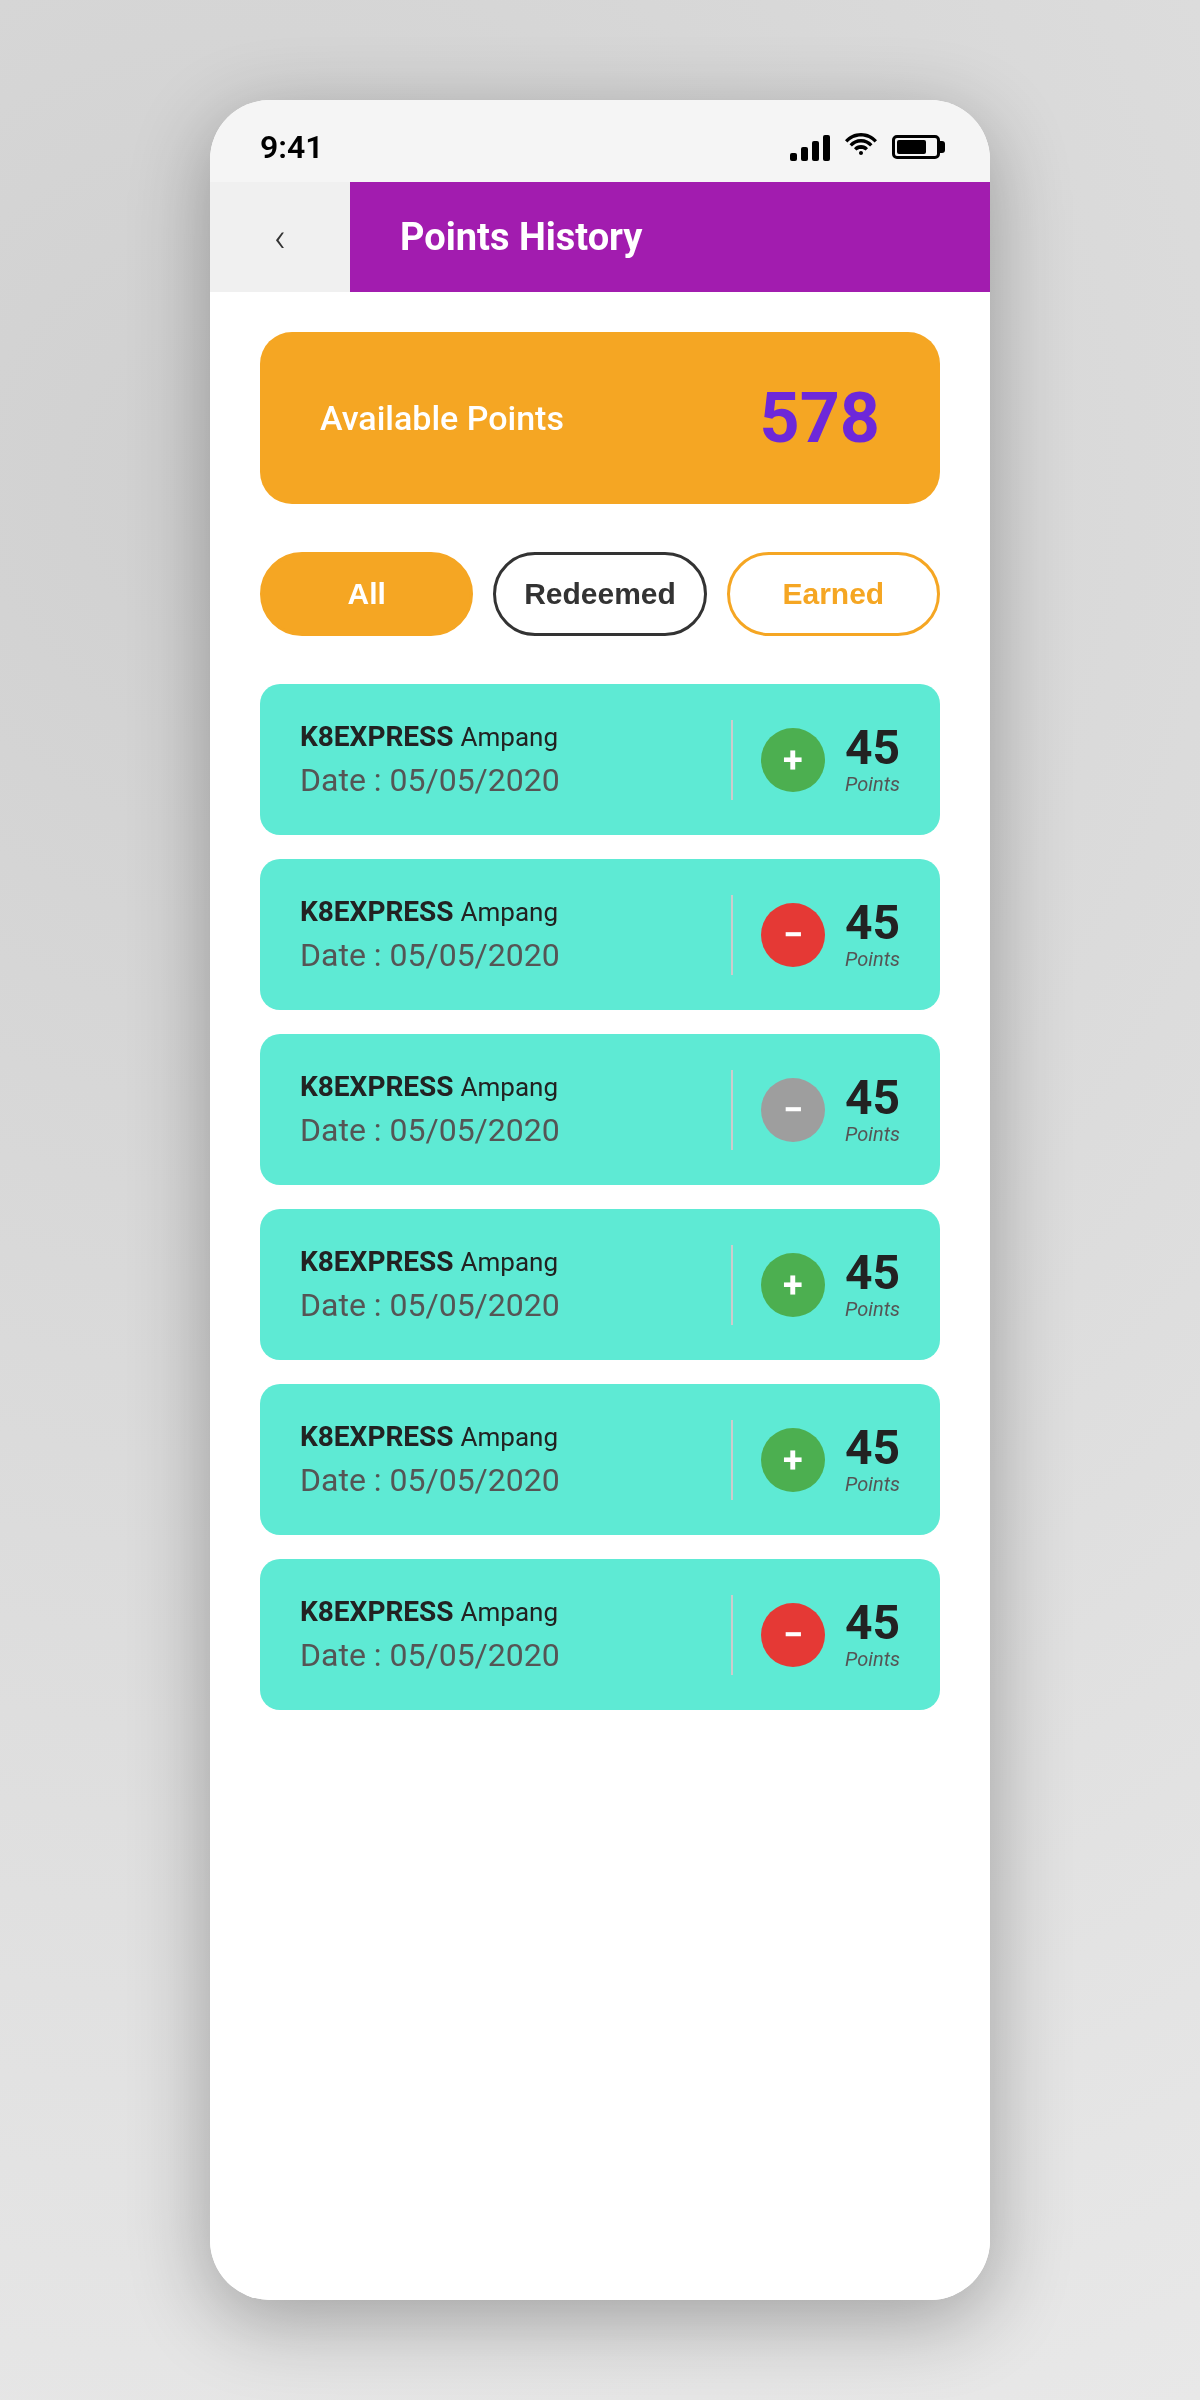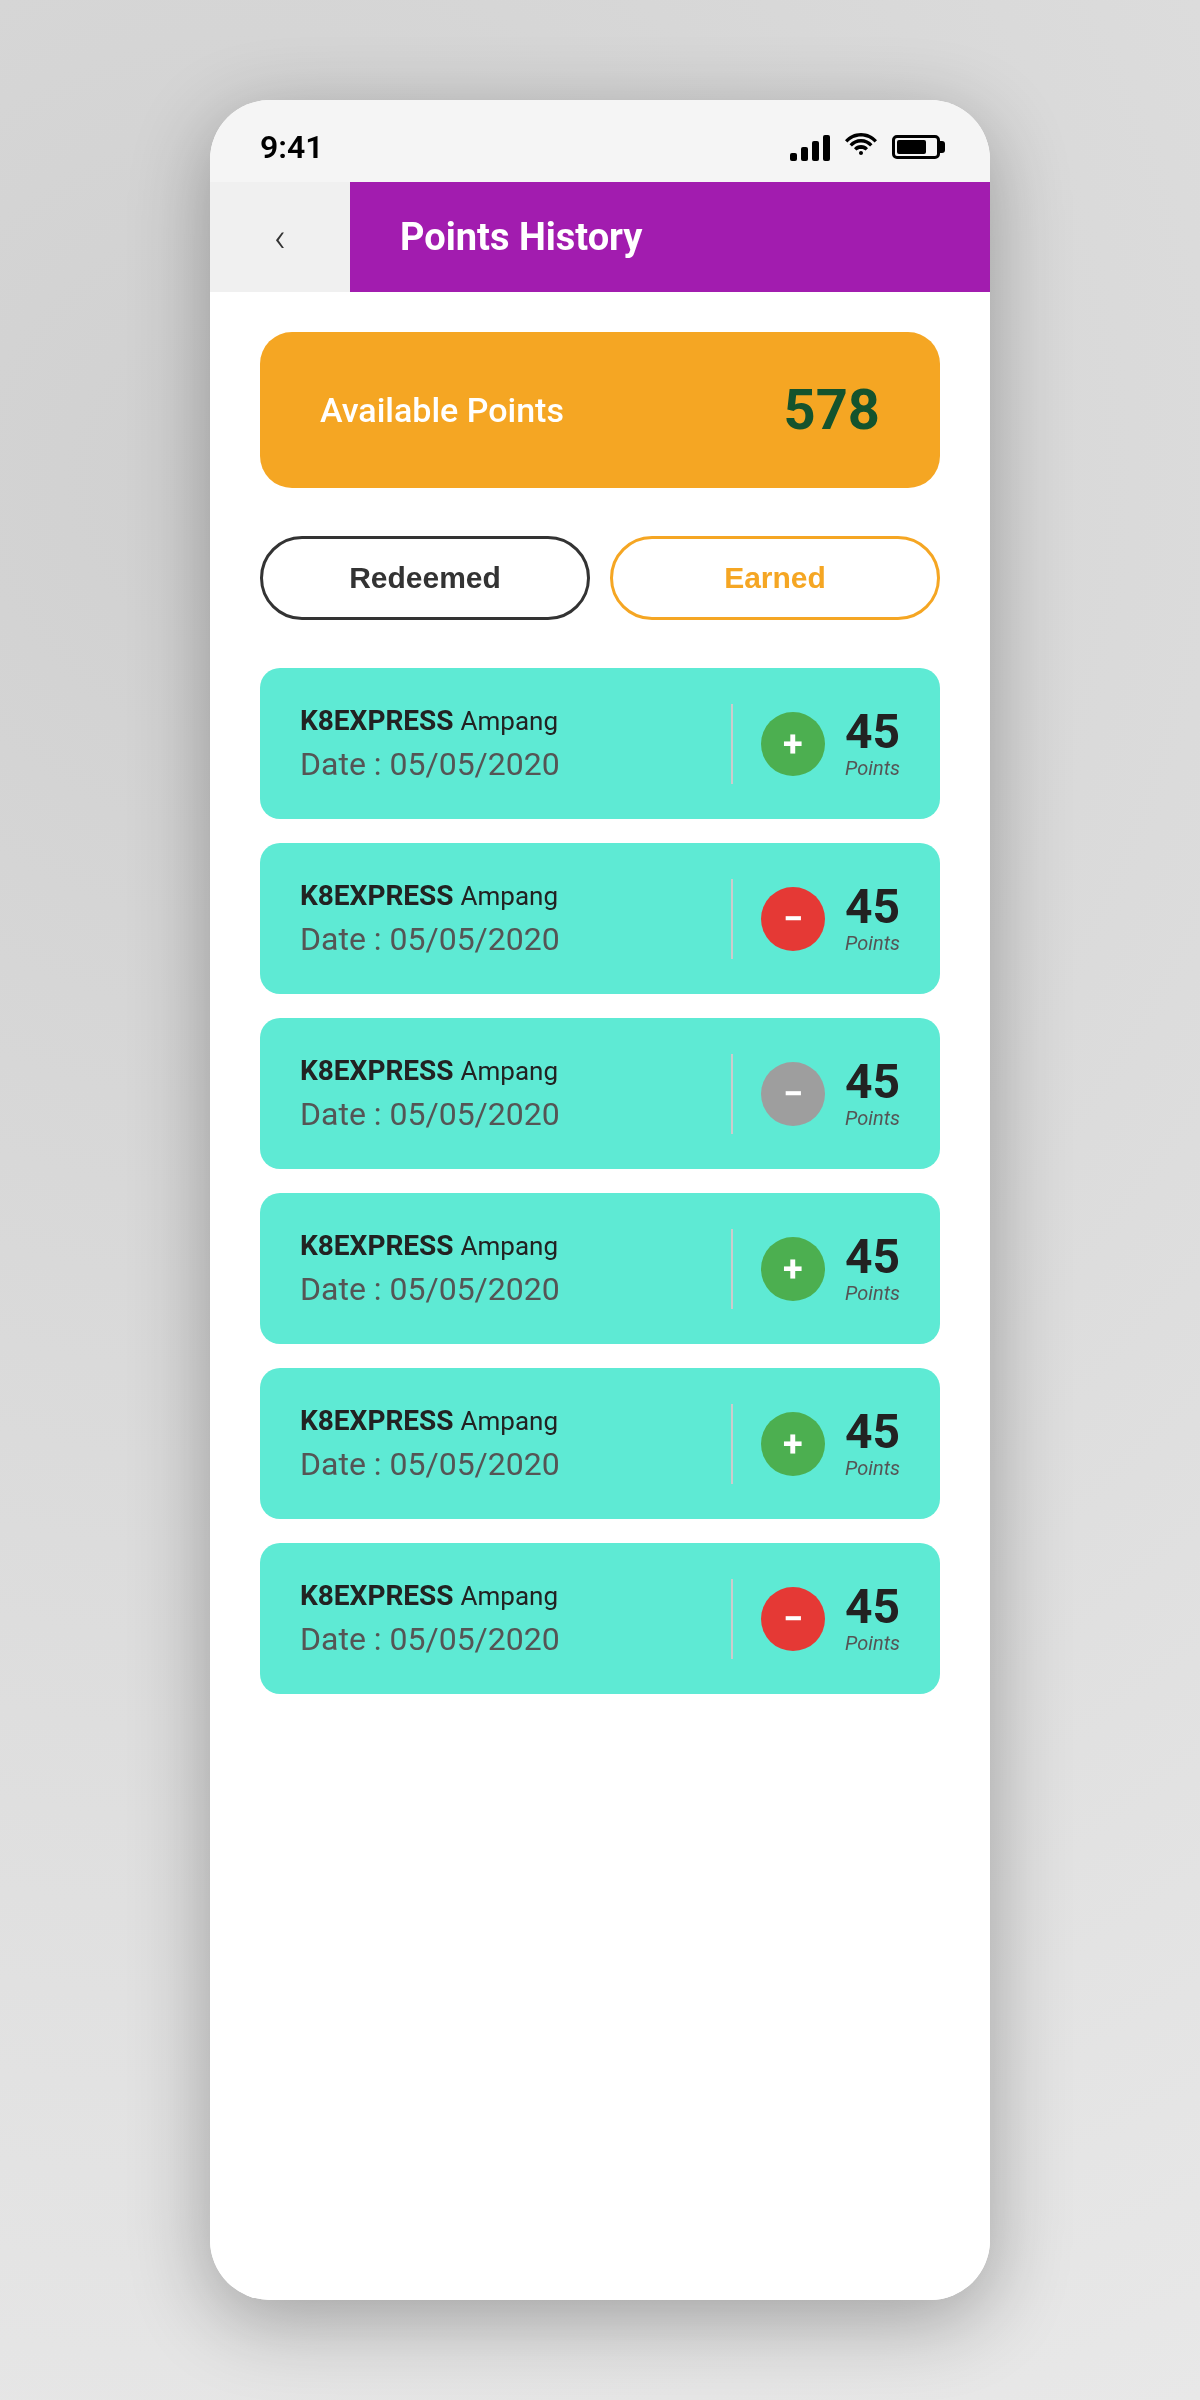--- a/index.html
+++ b/index.html
@@ -202,22 +202,22 @@
       margin-bottom: 48px;
     }
 
     .points-label {
       font-size: 34px;
       color: #ffffff;
       font-weight: 500;
     }
 
     .points-value {
-      font-size: 56px;
-      color: #14532d;
+      font-size: 70px;
+      color: #6d28d9;
       font-weight: 700;
     }
 
     
     .filter-tabs {
       display: flex;
       gap: 20px;
       margin-bottom: 48px;
     }
 
@@ -408,20 +408,21 @@
     </div>
 
     <div class="main-content">
 
       <div class="points-card">
         <span class="points-label">Available Points</span>
         <span class="points-value">578</span>
       </div>
 
       <div class="filter-tabs">
+        <button class="tab-btn active-all">All</button>
         <button class="tab-btn active-redeemed">Redeemed</button>
         <button class="tab-btn active-earned">Earned</button>
       </div>
 
       <div class="transaction-list">
 
         <div class="transaction-item">
           <div class="transaction-info">
             <span class="transaction-store">
               <span class="transaction-store-name">K8EXPRESS</span>

